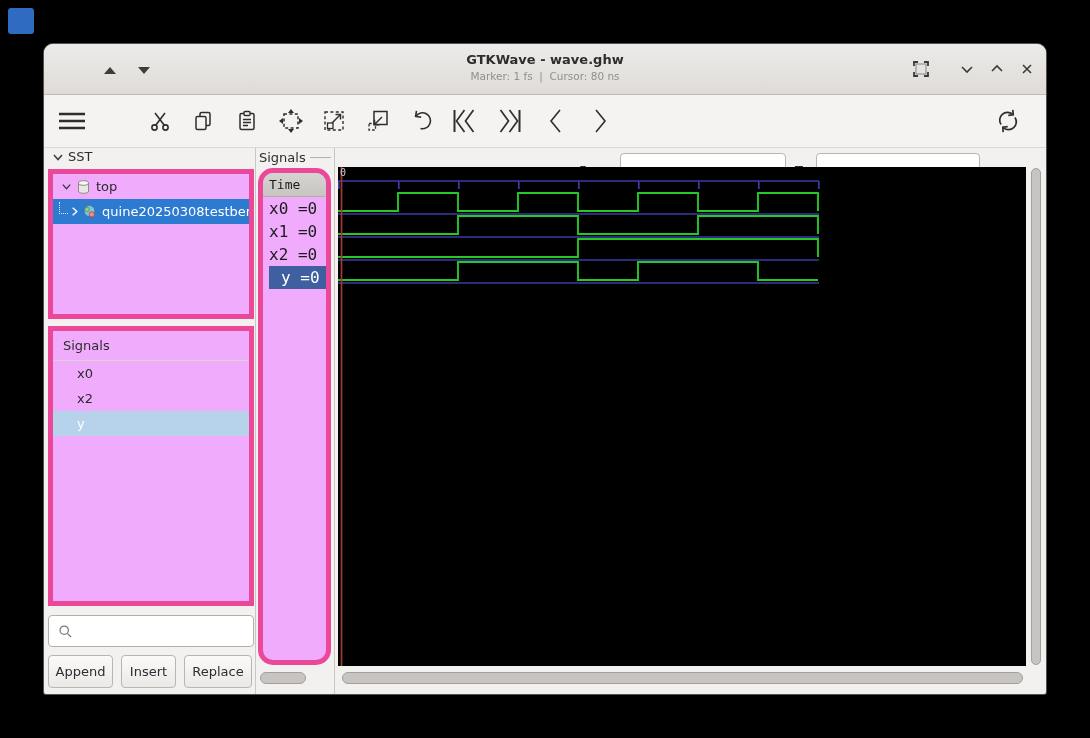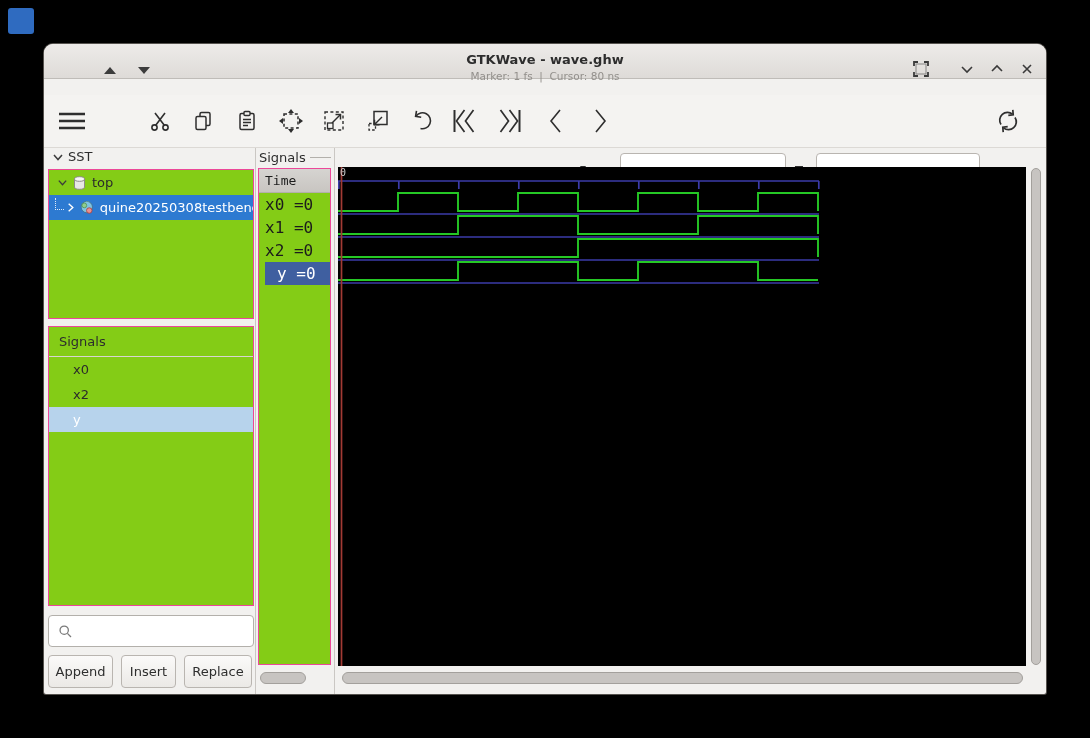--- a/index.html
+++ b/index.html
@@ -5,37 +5,37 @@
   html,body{margin:0;padding:0;}
   body{width:1090px;height:738px;background:#000;position:relative;overflow:hidden;
        font-family:"DejaVu Sans","Liberation Sans",sans-serif;-webkit-font-smoothing:antialiased;}
   .abs{position:absolute;}
   
   #desktop-icon{left:8px;top:8px;width:26px;height:26px;border-radius:3px;}
   
   #win{left:44px;top:44px;width:1002px;height:650px;background:#f2f1ef;
        border-radius:9px 9px 2px 2px;box-shadow:0 0 0 1px #55524e;}
   
-  #titlebar{left:0;top:0;width:100%;height:35px;border-radius:9px 9px 0 0;
+  #titlebar{left:0;top:0;width:100%;height:51px;border-radius:9px 9px 0 0;
             background:linear-gradient(#edebe9,#dedbd8);border-bottom:1px solid #bfbcb8;box-sizing:border-box;}
   .tb-center{left:0;right:0;top:7px;text-align:center;}
   .tb-title{font-size:13px;color:#2d2d2d;font-weight:700;line-height:18px;}
   .tb-sub{font-size:10.5px;color:#928f8b;line-height:15px;white-space:pre;}
   .tri{width:0;height:0;cursor:default;}
   .tri-up{left:60px;top:23px;border-left:6px solid transparent;border-right:6px solid transparent;border-bottom:7px solid #3c3c3c;}
   .tri-down{left:94px;top:23px;border-left:6px solid transparent;border-right:6px solid transparent;border-top:7px solid #3c3c3c;}
   .tb-btn{top:14px;width:22px;height:22px;display:flex;align-items:center;justify-content:center;}
   
   #toolbar{left:0;top:51px;width:100%;height:53px;background:#f4f3f1;border-bottom:1px solid #dcd9d5;box-sizing:border-box;}
   .tool{top:6px;width:38px;height:40px;display:flex;align-items:center;justify-content:center;border-radius:4px;}
   .tlabel{font-size:13px;color:#2e2e2e;top:68px;}
   .tinput{top:58px;height:36px;background:#fff;border:1px solid #b9b5b0;border-radius:4px;
           font-size:13px;color:#2e2e2e;padding:0 10px;box-sizing:border-box;font-family:inherit;outline:none;}
   
-  .panel{background:#84cc16;border:1px solid #ec4899;box-sizing:border-box;overflow:hidden;}
+  .panel{background:#f0abfc;border:5px solid #ec4899;box-sizing:border-box;overflow:hidden;}
   .vsep{top:104px;height:546px;width:1px;background:#cac7c3;}
   .frame-label{font-size:13px;color:#2d2d2d;display:flex;align-items:center;}
   .frame-label::after{content:"";flex:1;height:1px;background:#b3b0ab;margin-left:4px;}
   
   #sst-header{left:8px;top:105px;font-size:13px;color:#2d2d2d;display:flex;align-items:center;gap:4px;}
   .tree-row{height:25px;display:flex;align-items:center;font-size:13px;color:#2b2b2b;}
   .tree-row.sel{color:#fff;}
   .chev{display:flex;align-items:center;justify-content:center;width:14px;height:14px;}
   .guide{width:9px;height:11px;border-left:1px dotted rgba(255,255,255,.85);border-bottom:1px dotted rgba(255,255,255,.85);margin:-8px 0 0 6px;}
   
@@ -255,21 +255,21 @@
   </div>
   <div class="abs btn" style="left:140px;width:68px;">
     <span>Replace</span>
   </div>
 
   <div class="abs vsep" style="left:211px;"></div>
 
   <div class="abs frame-label" style="left:215px;top:106px;width:72px;">
     <span>Signals</span>
   </div>
-  <div class="abs panel" style="left:214px;top:124px;width:73px;height:497px;">
+  <div class="abs panel" style="left:214px;top:124px;width:73px;height:497px;border-radius:15px;">
     <div class="mono" id="time-header">Time</div>
     <div class="mono sig-row">x0 =0</div>
     <div class="mono sig-row">x1 =0</div>
     <div class="mono sig-row">x2 =0</div>
     <div class="mono sig-row sel" style="padding-left: 12px; background-color: rgb(63, 95, 160); margin-left: 6px;">y =0</div>
   </div>
   <div class="abs sb-thumb" style="left:216px;top:628px;width:46px;height:12px;"></div>
 
   <div class="abs vsep" style="left:290px;"></div>
 

